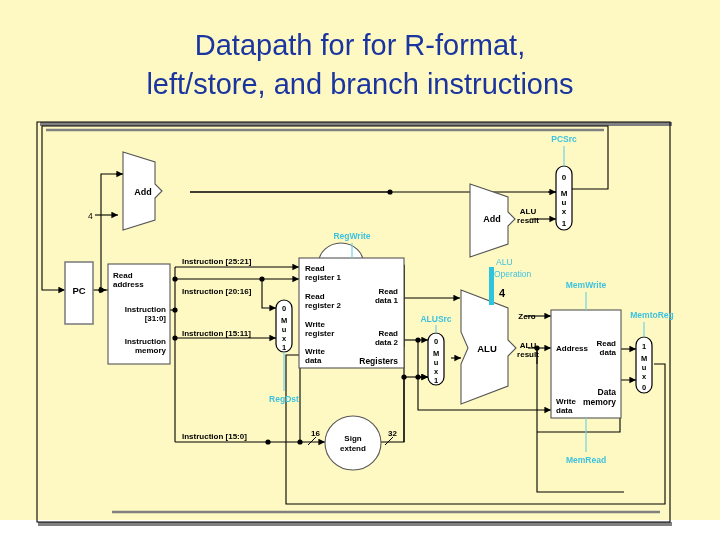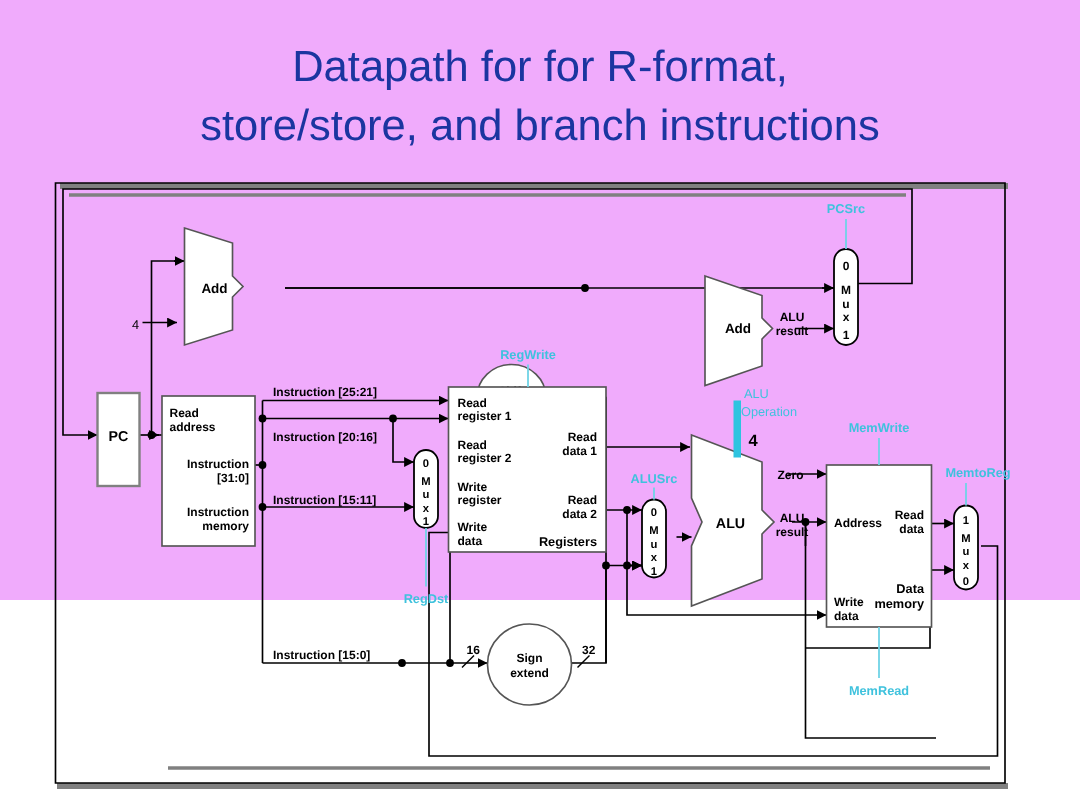--- a/index.html
+++ b/index.html
@@ -10,22 +10,22 @@
   body {
     width: 720px;
     height: 540px;
     font-family: "Liberation Sans", sans-serif;
     overflow: hidden;
     position: relative;
   }
   #page-root {
     position: relative;
     width: 720px;
-    height: 400px;
-    background: #f0abfc;
+    height: 520px;
+    background: #fef9c3;
   }
   
   .title-block {
     position: absolute;
     left: 0;
     top: 26px;
     width: 720px;
     text-align: center;
     color: #1b35a0;
     font-size: 29px;
@@ -57,21 +57,21 @@
     fill: #3fc2dd;
   }
 </style>
 </head>
 <body>
 
 <div id="page-root">
 
   <div class="title-block">
     <span class="title-line">Datapath for for R-format,</span>
-    <span class="title-line">store/store, and branch instructions</span>
+    <span class="title-line">left/store, and branch instructions</span>
   </div>
 
   <div id="diagram-wrap">
     <svg id="diagram-svg" width="720" height="428" viewBox="0 0 720 428" xmlns="http://www.w3.org/2000/svg">
 
       <defs>
         <marker id="arrh" markerWidth="7" markerHeight="7" refX="6" refY="3" orient="auto">
           <path d="M0,0 L6,3 L0,6 z" fill="#000"></path>
         </marker>
       </defs>

